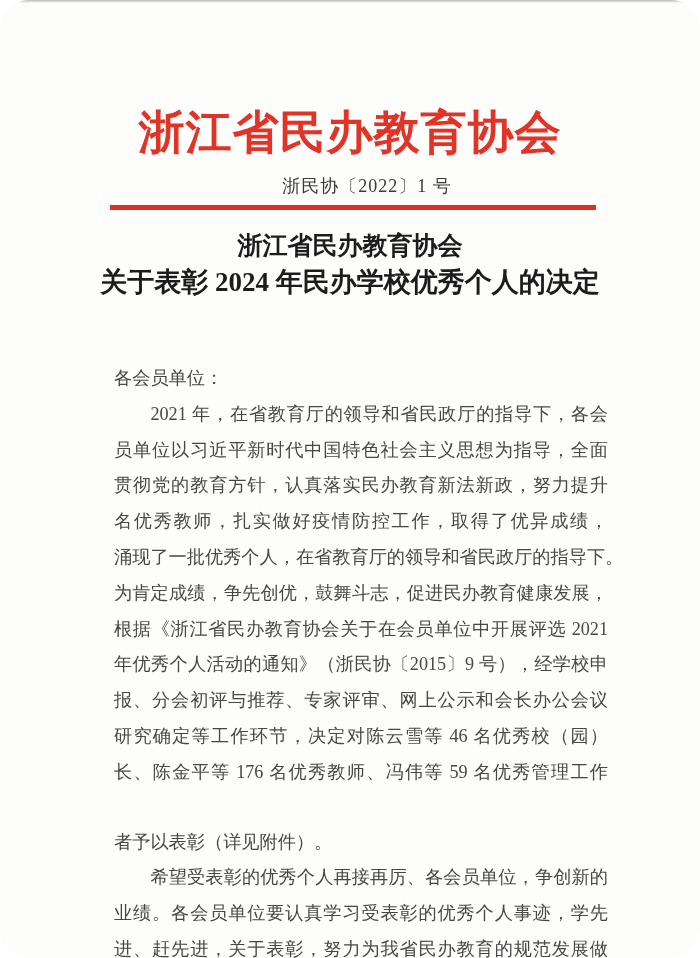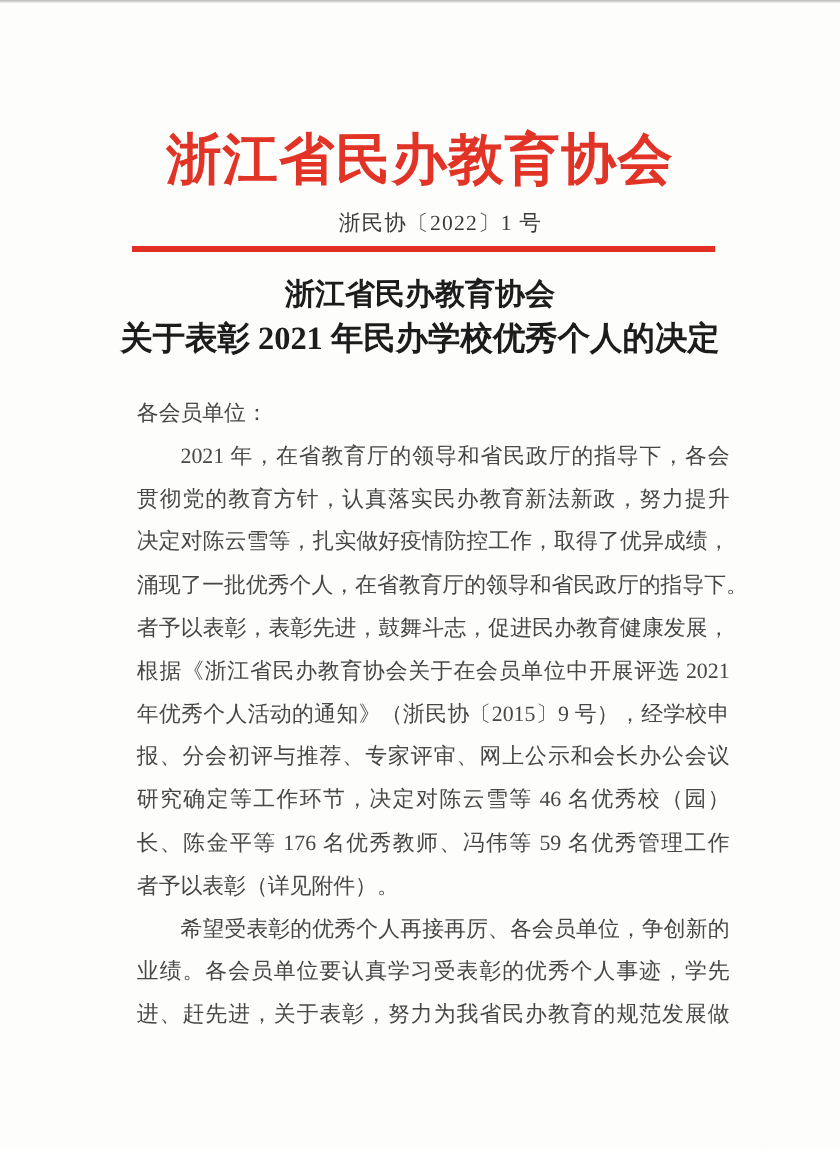--- a/index.html
+++ b/index.html
@@ -7,20 +7,21 @@
     padding: 0;
     background: #ffffff;
   }
   .page {
     position: relative;
     width: 700px;
     height: 958px;
     background: #fdfdfc;
     overflow: hidden;
     font-family: "Liberation Serif", "DejaVu Serif", serif;
+    border-radius: 29px;
   }
   .scan-edge-top {
     position: absolute;
     top: 0; left: 0; right: 0;
     height: 3px;
     background: linear-gradient(to bottom, #b9b9b9, rgba(255,255,255,0));
   }
   .letterhead {
     position: absolute;
     top: 106px;
@@ -82,50 +83,52 @@
     letter-spacing: 0;
   }
   .bline {
     text-align: justify;
     text-align-last: justify;
     white-space: nowrap;
   }
   .bline.start {
     text-align: left;
     text-align-last: left;
+    margin-top: 34px;
   }
   .bline.indent {
     text-indent: 2em;
   }
 </style>
 </head>
 <body>
 
 <div class="page">
 
   <div class="scan-edge-top"></div>
 
   <div class="letterhead">浙江省民办教育协会</div>
 
   <div class="doc-number">浙民协〔2022〕1 号</div>
 
   <div class="red-rule"></div>
 
   <div class="doc-title">
     <div class="t1">浙江省民办教育协会</div>
-    <div class="t2">关于表彰 2021 年民办学校优秀个人的决定</div>
+    <div class="t2">关于表彰 2024 年民办学校优秀个人的决定</div>
   </div>
 
   <div class="body-block">
     <div class="bline start">各会员单位：</div>
     <div class="bline indent">2021 年，在省教育厅的领导和省民政厅的指导下，各会</div>
+    <div class="bline">员单位以习近平新时代中国特色社会主义思想为指导，全面</div>
     <div class="bline">贯彻党的教育方针，认真落实民办教育新法新政，努力提升</div>
-    <div class="bline">决定对陈云雪等，扎实做好疫情防控工作，取得了优异成绩，</div>
+    <div class="bline">名优秀教师，扎实做好疫情防控工作，取得了优异成绩，</div>
     <div class="bline">涌现了一批优秀个人，在省教育厅的领导和省民政厅的指导下。</div>
-    <div class="bline">者予以表彰，表彰先进，鼓舞斗志，促进民办教育健康发展，</div>
+    <div class="bline">为肯定成绩，争先创优，鼓舞斗志，促进民办教育健康发展，</div>
     <div class="bline">根据《浙江省民办教育协会关于在会员单位中开展评选 2021</div>
     <div class="bline">年优秀个人活动的通知》（浙民协〔2015〕9 号），经学校申</div>
     <div class="bline">报、分会初评与推荐、专家评审、网上公示和会长办公会议</div>
     <div class="bline">研究确定等工作环节，决定对陈云雪等 46 名优秀校（园）</div>
     <div class="bline">长、陈金平等 176 名优秀教师、冯伟等 59 名优秀管理工作</div>
     <div class="bline start">者予以表彰（详见附件）。</div>
     <div class="bline indent">希望受表彰的优秀个人再接再厉、各会员单位，争创新的</div>
     <div class="bline">业绩。各会员单位要认真学习受表彰的优秀个人事迹，学先</div>
     <div class="bline">进、赶先进，关于表彰，努力为我省民办教育的规范发展做</div>
   </div>

